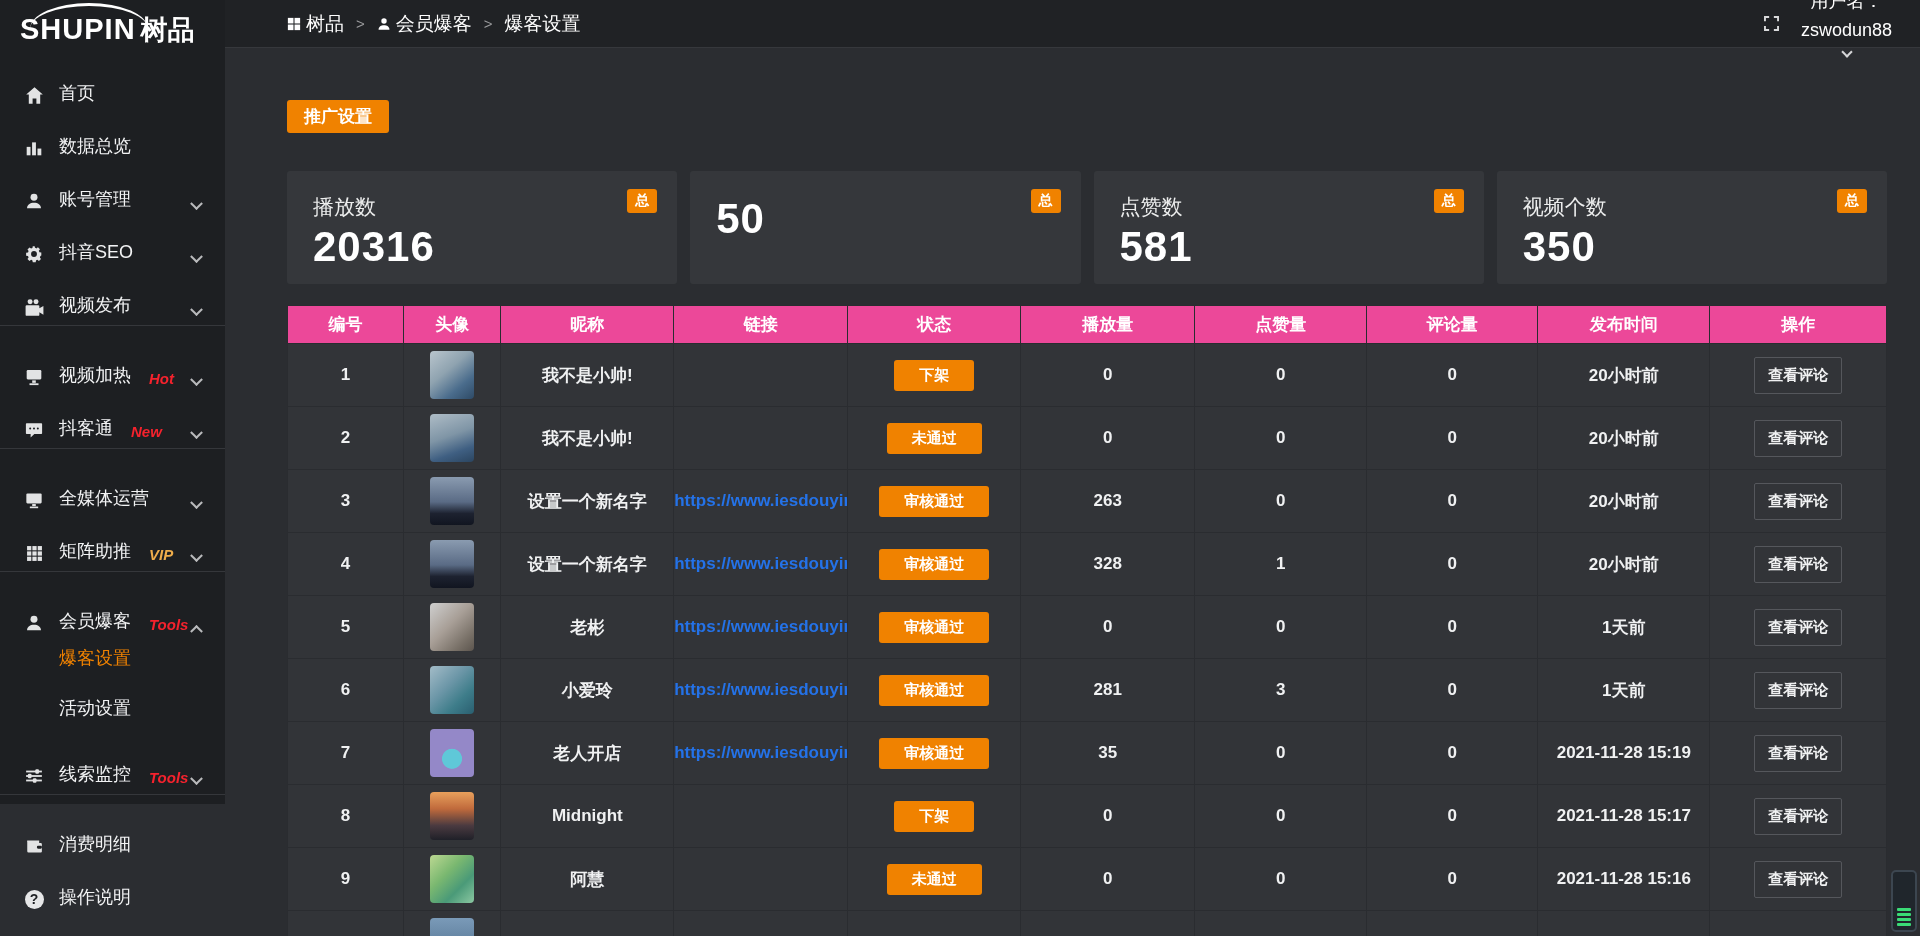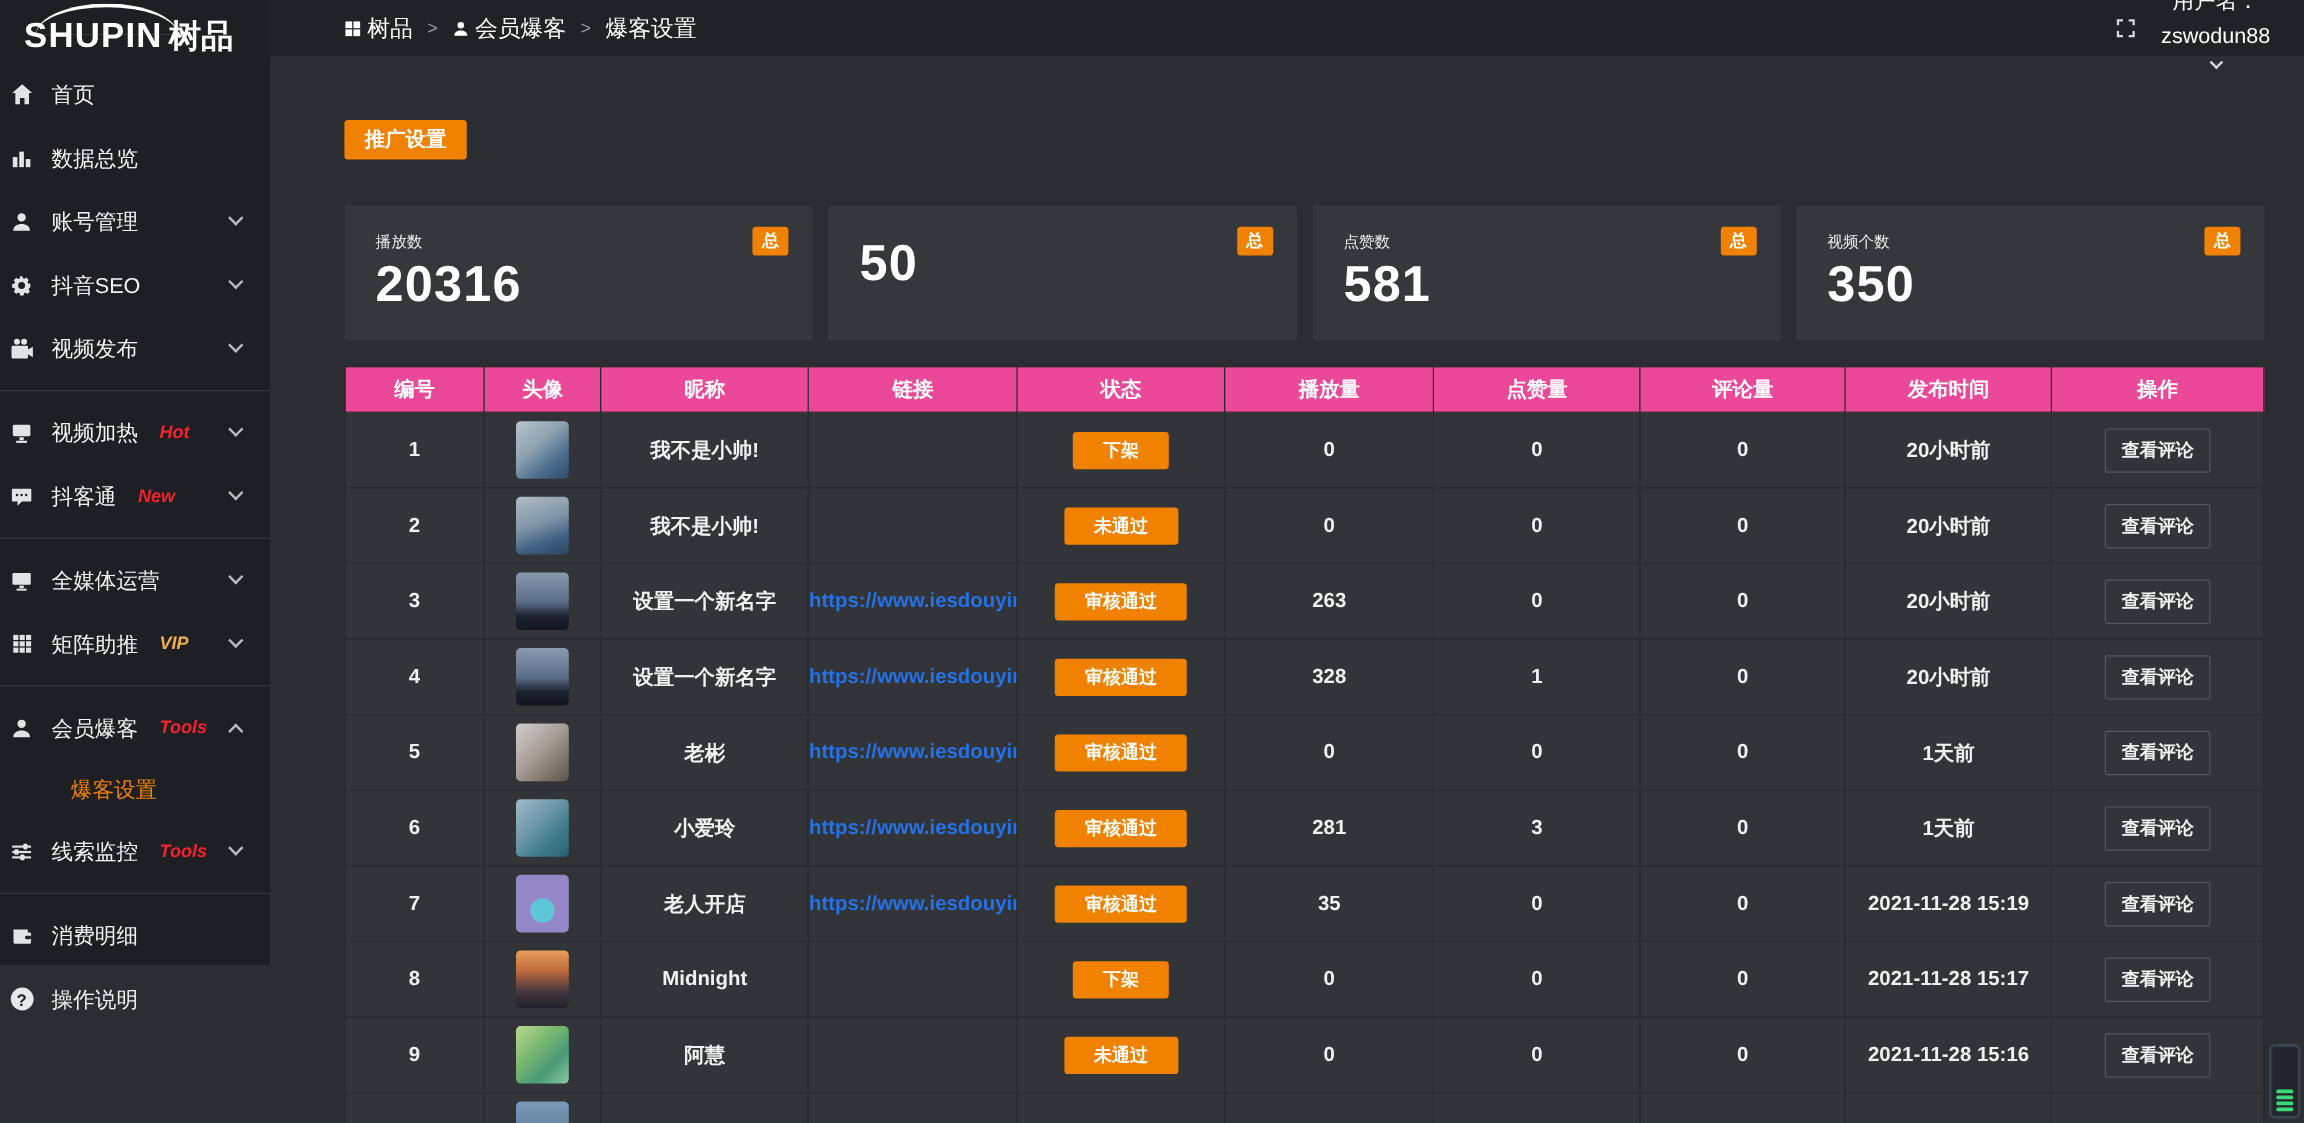--- a/index.html
+++ b/index.html
@@ -9,21 +9,21 @@
     background:#2b2d31; color:#e9eaeb; display:flex;
   }
   
   .sidebar { width:225px; min-width:225px; background:#1d1f22; height:804px; position:relative; z-index:2; }
   .logo { position:relative; padding:12px 0 0 20px; height:48px; white-space:nowrap; }
   .logo-arc { position:absolute; top:3px; left:30px; width:118px; height:26px;
     border-top:3px solid #fff; border-radius:50% 50% 0 0 / 100% 100% 0 0; }
   .logo-en { font-size:29px; font-weight:800; letter-spacing:1px; color:#fff; }
   .logo-cn { font-size:27px; font-weight:800; color:#fff; margin-left:5px; }
   .nav { padding-top:4px; }
-  .nav-item { height:53px; display:flex; align-items:center; padding-left:8px; cursor:pointer; }
+  .nav-item { height:53px; display:flex; align-items:flex-end; padding-left:24px; cursor:pointer; }
   .nicon { width:20px; height:20px; display:flex; align-items:center; justify-content:center; margin-right:15px; }
   .nicon svg { display:block; }
   .nlabel { font-size:18px; color:#f2f3f4; }
   .ntag { font-style:italic; font-weight:bold; font-size:15px; margin-left:18px; }
   .ntag.red  { color:#f5222d; }
   .ntag.gold { color:#efad4b; }
   .chev { width:9px; height:9px; border-right:2px solid #b9babc; border-bottom:2px solid #b9babc;
           margin-left:auto; margin-right:24px; }
   .chev.down { transform:rotate(45deg) translate(-2px,-2px); }
   .chev.up   { transform:rotate(-135deg) translate(-2px,-2px); }
@@ -45,21 +45,21 @@
   .user-chip .chev { margin:0 0 3px 2px; transform:rotate(45deg); border-color:#d5d6d8; }
   
   .main { flex:1; padding:52px 33px 0 62px; background:#2b2d31; }
   .promo { display:inline-block; background:#f08200; color:#fff; border:none; border-radius:3px;
            font-size:17px; font-weight:bold; padding:0 17px; height:33px; cursor:pointer;
            font-family:inherit; }
   .cards { display:flex; gap:13px; margin-top:38px; }
   .card { flex:1; height:113px; background:#35373b; border-radius:3px; position:relative; padding:22px 0 0 26px; }
   .card-badge { position:absolute; top:18px; right:20px; background:#f08200; color:#fff;
                 font-size:14px; font-weight:bold; padding:3px 8px; border-radius:3px; }
-  .card-label { font-size:13px; color:#eceded; }
+  .card-label { font-size:21px; color:#eceded; }
   .card-value { font-size:42px; font-weight:bold; color:#fff; margin-top:2px; letter-spacing:1px; }
   
   table.grid { width:100%; margin-top:21px; border-collapse:collapse; table-layout:fixed;
                border:1px solid #26282c; }
   .grid th { background:#ec4899; height:38px; font-size:17px; font-weight:bold; color:#fff; border:1px solid #2a2c30; }
   .grid td { background:#323438; height:63px; text-align:center; vertical-align:middle;
              font-size:17px; font-weight:bold; color:#f0f1f2; border:1px solid #2a2c30; overflow:hidden; white-space:nowrap; }
   .avatar { width:44px; height:48px; border-radius:4px; margin:0 auto; background:#777; }
   a.vlink { color:#2472e8; text-decoration:none; font-size:17px; font-weight:bold; cursor:pointer; }
   .pill { display:inline-block; background:#f08200; color:#fff; font-size:15px; font-weight:bold;
@@ -209,20 +209,23 @@
           </svg>
         </span>
       <span class="nlabel">会员爆客</span>
       <span class="ntag red">Tools</span>
       <span class="chev up"></span>
     </div>
 
     <div class="nav-sub">
       <div class="nav-sub-item active">
         <span>爆客设置</span>
+      </div>
+      <div class="nav-sub-item">
+        <span>活动设置</span>
       </div>
     </div>
 
     <div class="nav-item">
       <span class="nicon">
           <svg width="18" height="18" viewBox="0 0 16 16" fill="#e2e3e4">
             <rect x="1" y="3.2" width="14" height="1.6"></rect>
             <rect x="9.2" y="1.9" width="3.2" height="4.2" rx="1"></rect>
             <rect x="1" y="7.2" width="14" height="1.6"></rect>
             <rect x="2.6" y="5.9" width="3.2" height="4.2" rx="1"></rect>

